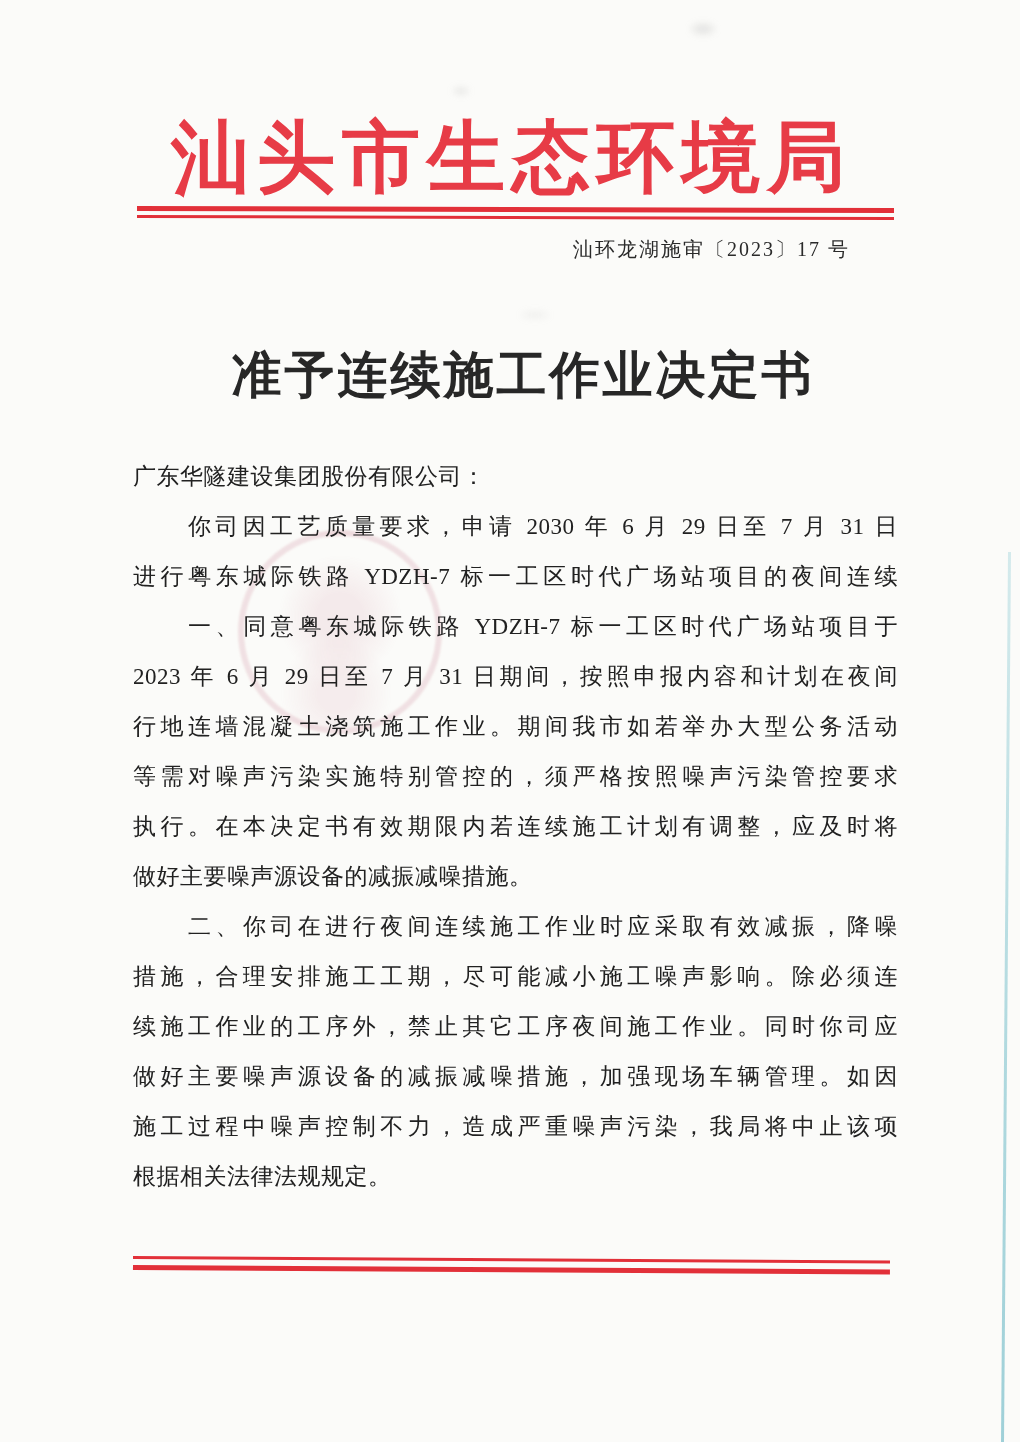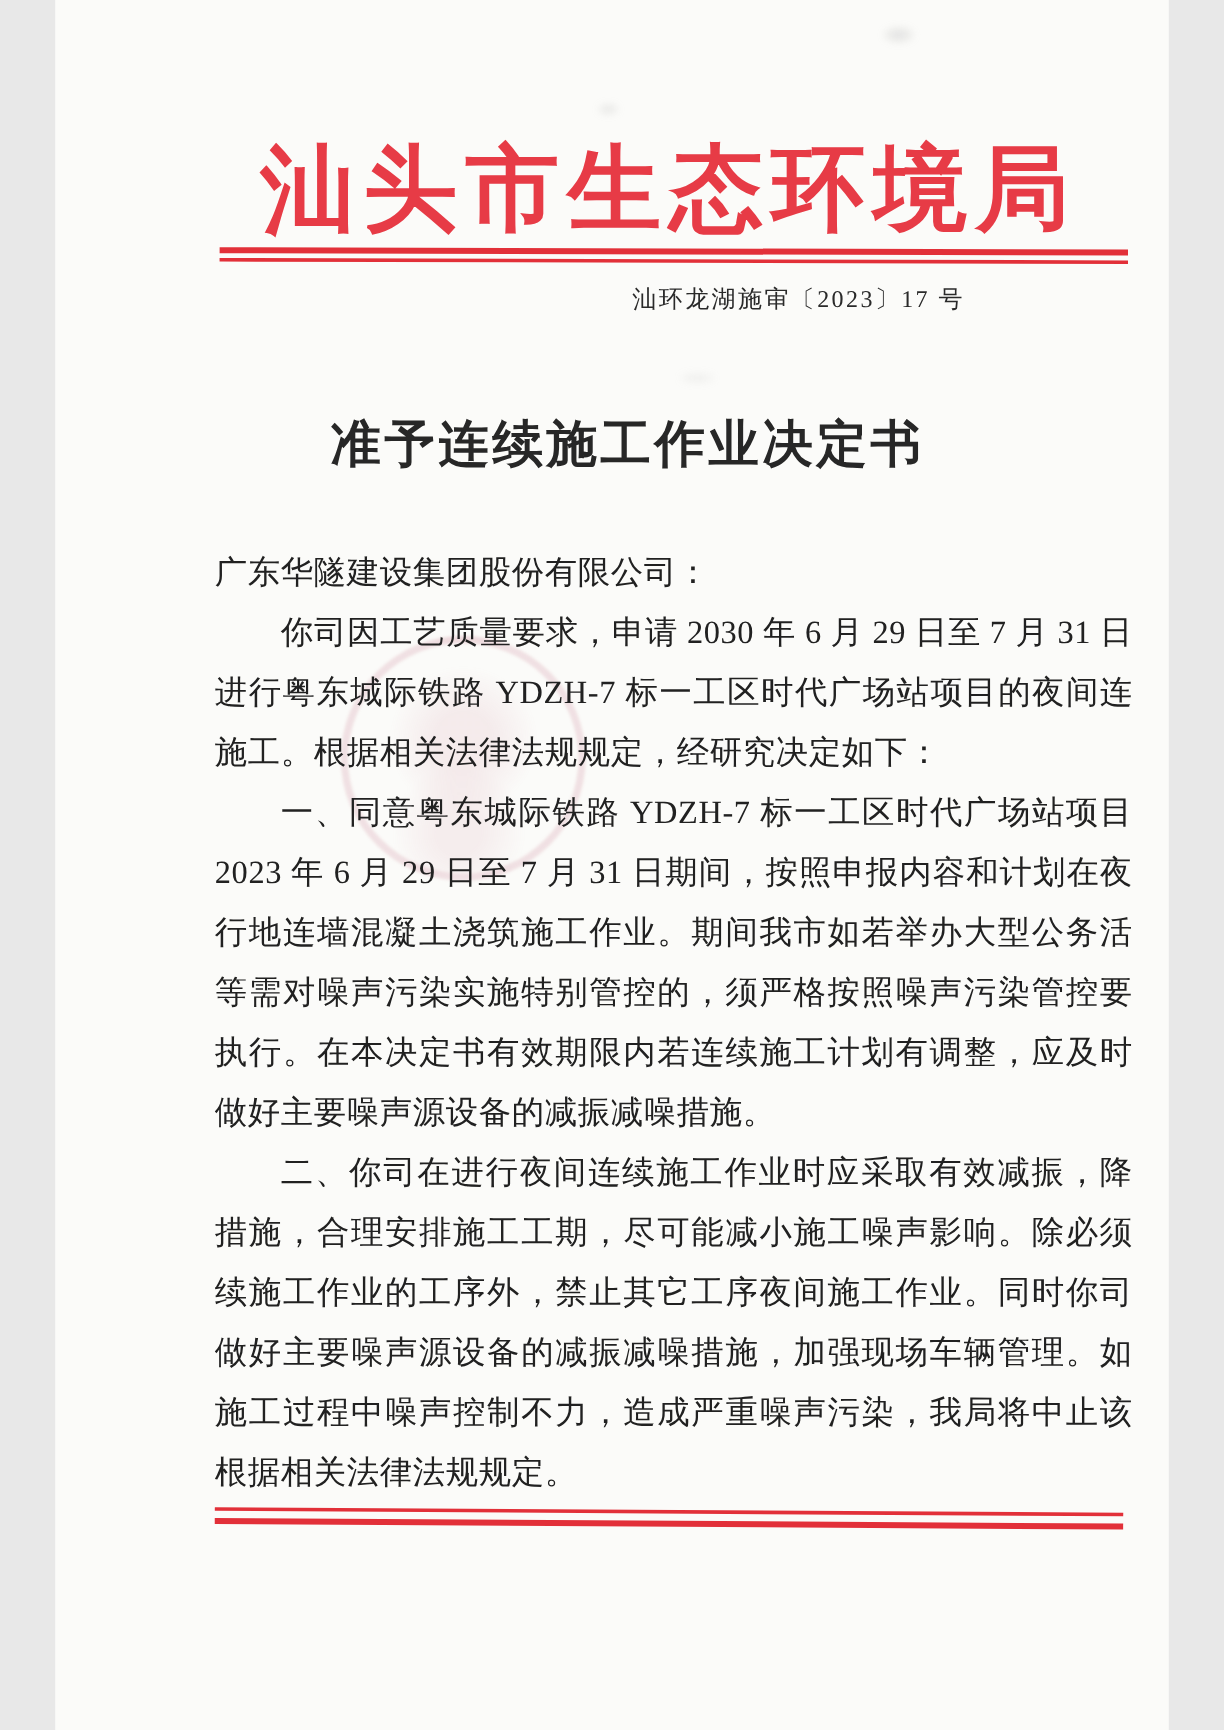--- a/index.html
+++ b/index.html
@@ -1,18 +1,18 @@
 <!DOCTYPE html>
 <html><head>
 <meta charset="utf-8">
 <style>
   html,body{margin:0;padding:0;background:#e8e8e8;}
   .page{
     position:relative;
-    width:928px;height:1442px;
+    width:1020px;height:1442px;
     margin:0 auto;
     background:#fbfbf9;
     overflow:hidden;
     font-family:"Liberation Serif","DejaVu Serif",serif;
   }
   
   .agency{
     position:absolute;
     left:172px;top:112px;
     font-size:78px;
@@ -35,30 +35,30 @@
     font-size:20px;
     color:#2a2a2a;
     letter-spacing:2px;
     white-space:nowrap;
   }
   .doc-title{
     position:absolute;
     left:0;right:0;top:342px;
     padding-left:26px;
     text-align:center;
-    font-size:42px;
+    font-size:50px;
     font-weight:bold;
     letter-spacing:3px;
     color:#272727;
   }
   
   .body-text{
     position:absolute;
     left:133px;top:452px;width:765px;
-    font-size:27px;
+    font-size:23px;
     line-height:50px;
     color:#212121;
     letter-spacing:0.5px;
   }
   .line{
     text-align:justify;
     text-align-last:justify;
     height:50px;
     overflow:hidden;
   }
@@ -124,21 +124,20 @@
 
   <div class="doc-title">准予连续施工作业决定书</div>
 
   <div class="seal"></div>
 
   <div class="body-text">
 
   <div class="line para-end">广东华隧建设集团股份有限公司：</div>
       <div class="line indent">你司因工艺质量要求，申请 2030 年 6 月 29 日至 7 月 31 日</div>
       <div class="line">进行粤东城际铁路 YDZH-7 标一工区时代广场站项目的夜间连续</div>
-      <div class="line para-end">施工。根据相关法律法规规定，经研究决定如下：</div>
       <div class="line indent">一、同意粤东城际铁路 YDZH-7 标一工区时代广场站项目于</div>
       <div class="line">2023 年 6 月 29 日至 7 月 31 日期间，按照申报内容和计划在夜间</div>
       <div class="line">行地连墙混凝土浇筑施工作业。期间我市如若举办大型公务活动</div>
       <div class="line">等需对噪声污染实施特别管控的，须严格按照噪声污染管控要求</div>
       <div class="line">执行。在本决定书有效期限内若连续施工计划有调整，应及时将</div>
       <div class="line para-end">做好主要噪声源设备的减振减噪措施。</div>
       <div class="line indent">二、你司在进行夜间连续施工作业时应采取有效减振，降噪</div>
       <div class="line">措施，合理安排施工工期，尽可能减小施工噪声影响。除必须连</div>
       <div class="line">续施工作业的工序外，禁止其它工序夜间施工作业。同时你司应</div>
       <div class="line">做好主要噪声源设备的减振减噪措施，加强现场车辆管理。如因</div>

